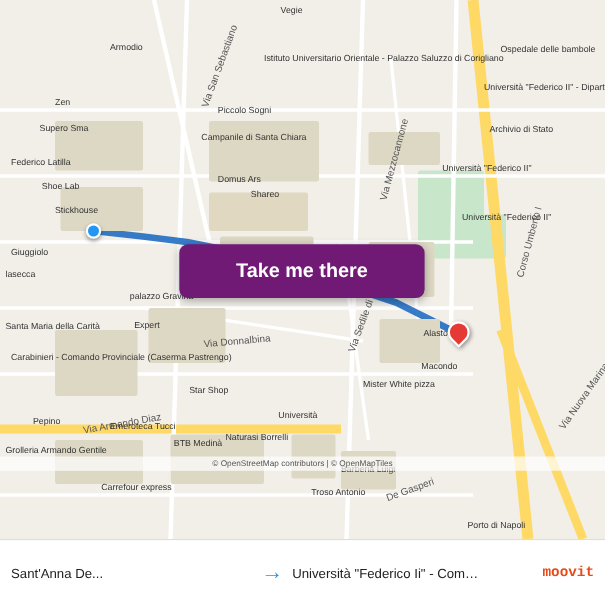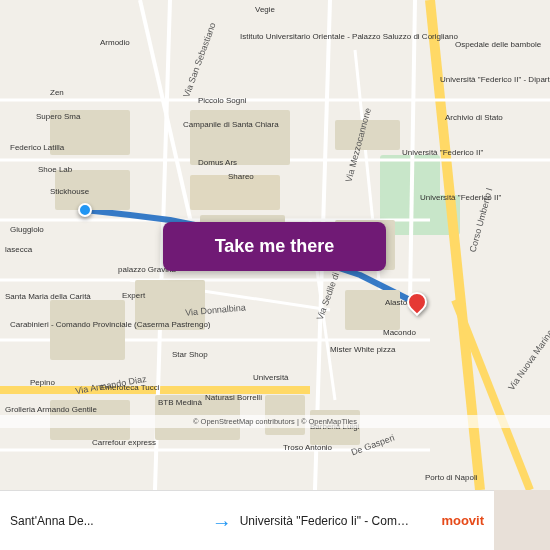--- a/index.html
+++ b/index.html
@@ -79,21 +79,21 @@
       height: 14px;
       background: #2196f3;
       border-radius: 50%;
       border: 2px solid white;
       box-shadow: 0 2px 4px rgba(0,0,0,0.4);
       z-index: 5;
     }
 
     
     #bottom-bar {
-      width: 494px;
+      width: 550px;
       height: 60px;
       background: #ffffff;
       border-top: 1px solid #ddd;
       display: flex;
       align-items: center;
       padding: 0 10px;
     }
 
     .bottom-from {
       flex: 1;
@@ -123,20 +123,21 @@
       display: flex;
       flex-direction: column;
       align-items: flex-start;
       overflow: hidden;
     }
 
     .moovit-logo {
       display: flex;
       align-items: center;
       margin-left: 8px;
+      font-family: Liberation Mono, monospace;
     }
 
     .moovit-logo-text {
       font-size: 13px;
       font-weight: bold;
       color: #e64a19;
     }
 
     .attribution {
       position: absolute;
@@ -216,21 +217,21 @@
 
   <div class="poi-label" style="left:255px;top:5px;">Vegie</div>
   <div class="poi-label" style="left:100px;top:38px;">Armodio</div>
   <div class="poi-label" style="left:50px;top:88px;">Zen</div>
   <div class="poi-label" style="left:36px;top:112px;">Supero Sma</div>
   <div class="poi-label" style="left:10px;top:143px;">Federico
 Latilla</div>
   <div class="poi-label" style="left:38px;top:165px;">Shoe Lab</div>
   <div class="poi-label" style="left:50px;top:187px;">Stickhouse</div>
   <div class="poi-label" style="left:10px;top:225px;">Giuggiolo</div>
-  <div class="poi-label" style="left:240px;top:32px;">Istituto Universitario
+  <div class="poi-label" style="left:240px;top:48px;">Istituto Universitario
 Orientale -
 Palazzo Saluzzo
 di Corigliano</div>
   <div class="poi-label" style="left:198px;top:96px;">Piccolo Sogni</div>
   <div class="poi-label" style="left:183px;top:120px;">Campanile di
 Santa Chiara</div>
   <div class="poi-label" style="left:198px;top:158px;">Domus Ars</div>
   <div class="poi-label" style="left:228px;top:172px;">Shareo</div>
   <div class="poi-label" style="left:188px;top:205px;margin-top:32px;">Basilica di</div>
   <div class="poi-label" style="left:118px;top:265px;">palazzo Gravina</div>

